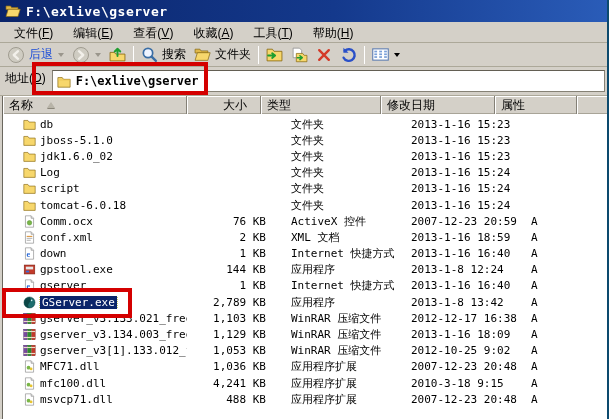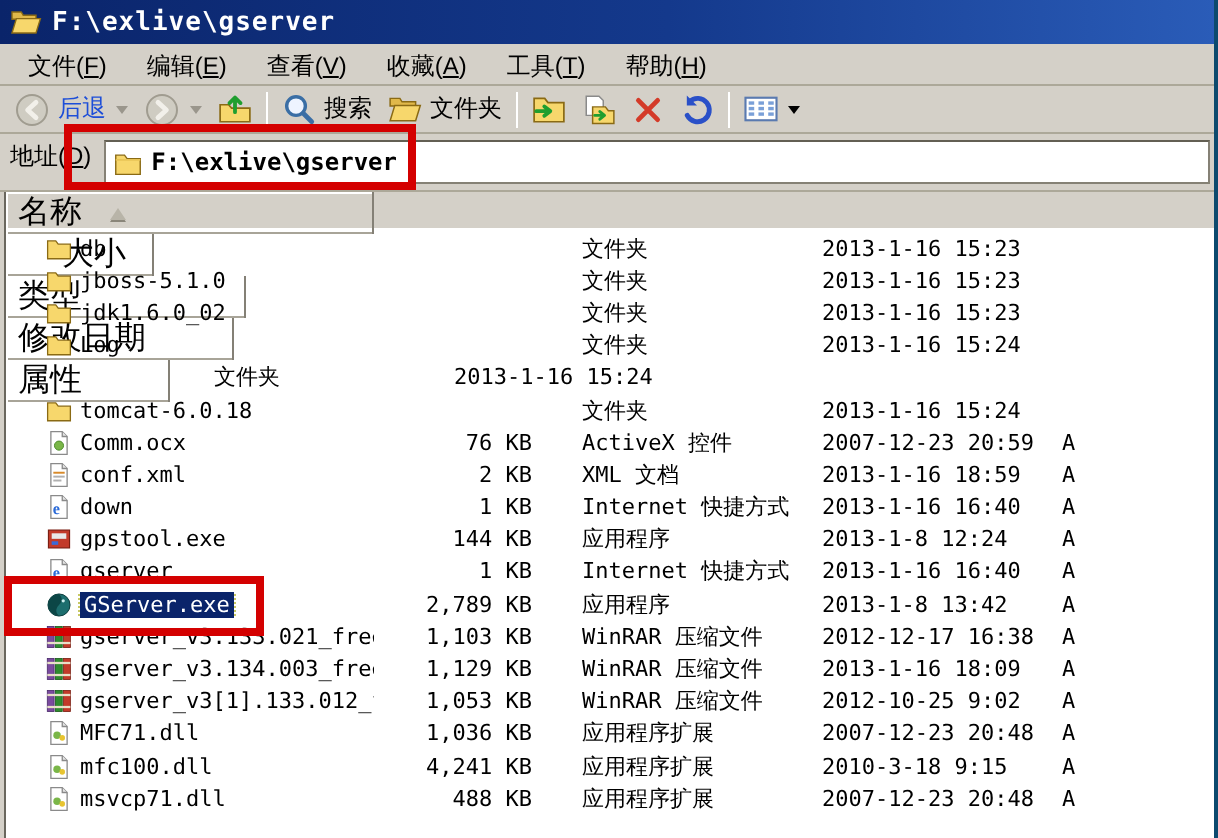--- a/index.html
+++ b/index.html
@@ -44,21 +44,21 @@
   .addr-field {
     flex: 1; height: 22px; background: #fff; display: flex; align-items: center;
     gap: 5px; padding: 0 4px; border: 1px solid #858175; border-top-color:#635f53;
     font-family: "DejaVu Sans Mono", monospace; font-weight: bold; font-size: 12px;
   }
   
   .list {
     position: absolute; top: 96px; left: 2px; right: 0; bottom: 0;
     background: #fff; border-left: 1px solid #6a675e;
   }
-  .lheader { display: flex; height: 18px; background: #d4d0c8; font-size: 16px; flex-direction: column; }
+  .lheader { display: flex; height: 18px; background: #d4d0c8; font-size: 12px; }
   .hcell {
     display: flex; align-items: center; padding: 0 6px; white-space: nowrap;
     border-right: 1px solid #848076;
     box-shadow: inset 1px 1px 0 #fff, inset 0 -1px 0 #a8a498; cursor: default;
   }
   .hcell.right { justify-content: flex-end; padding-right: 13px; }
   .hfill { flex: 1; box-shadow: inset 1px 1px 0 #fff, inset 0 -1px 0 #a8a498; }
   .sort-asc { width:0; height:0; border-left:4px solid transparent; border-right:4px solid transparent; border-bottom:6px solid #b8b4a8; margin-left:14px; filter: drop-shadow(0 1px 0 #8a867a); }
   .rows { font-family: "DejaVu Sans Mono", monospace; font-size: 11px; padding-top: 2px; }
   .row { display: flex; height: 16.2px; align-items: center; white-space: nowrap; color:#000; }
@@ -283,20 +283,28 @@
               </svg>
             </span>
             <span>Log</span>
           </div>
           <div class="c-size"></div>
           <div class="c-type">文件夹</div>
           <div class="c-date">2013-1-16 15:24</div>
           <div class="c-attr"></div>
         </div>
         <div class="row">
+          <div class="c-name">
+            <span class="icon">
+              <svg width="13" height="13" viewBox="0 0 16 16">
+                <path d="M1 3h5l1.5 2H15v9H1z" fill="#f7d76c" stroke="#8a6a14" stroke-width="0.8"></path>
+              </svg>
+            </span>
+            <span>script</span>
+          </div>
           <div class="c-size"></div>
           <div class="c-type">文件夹</div>
           <div class="c-date">2013-1-16 15:24</div>
           <div class="c-attr"></div>
         </div>
         <div class="row">
           <div class="c-name">
             <span class="icon">
               <svg width="13" height="13" viewBox="0 0 16 16">
                 <path d="M1 3h5l1.5 2H15v9H1z" fill="#f7d76c" stroke="#8a6a14" stroke-width="0.8"></path>

